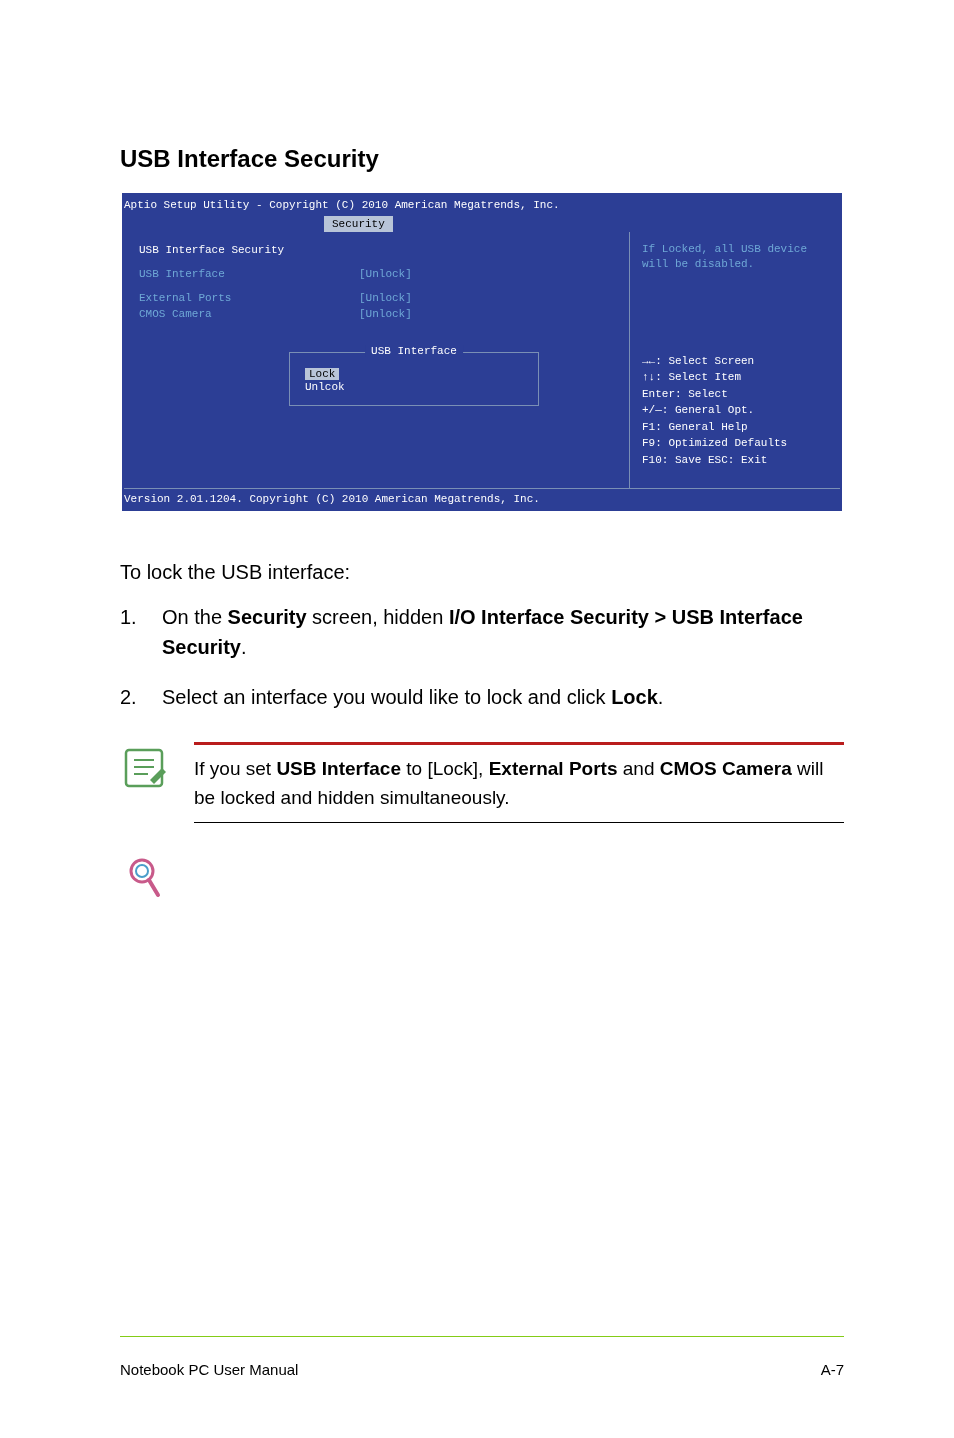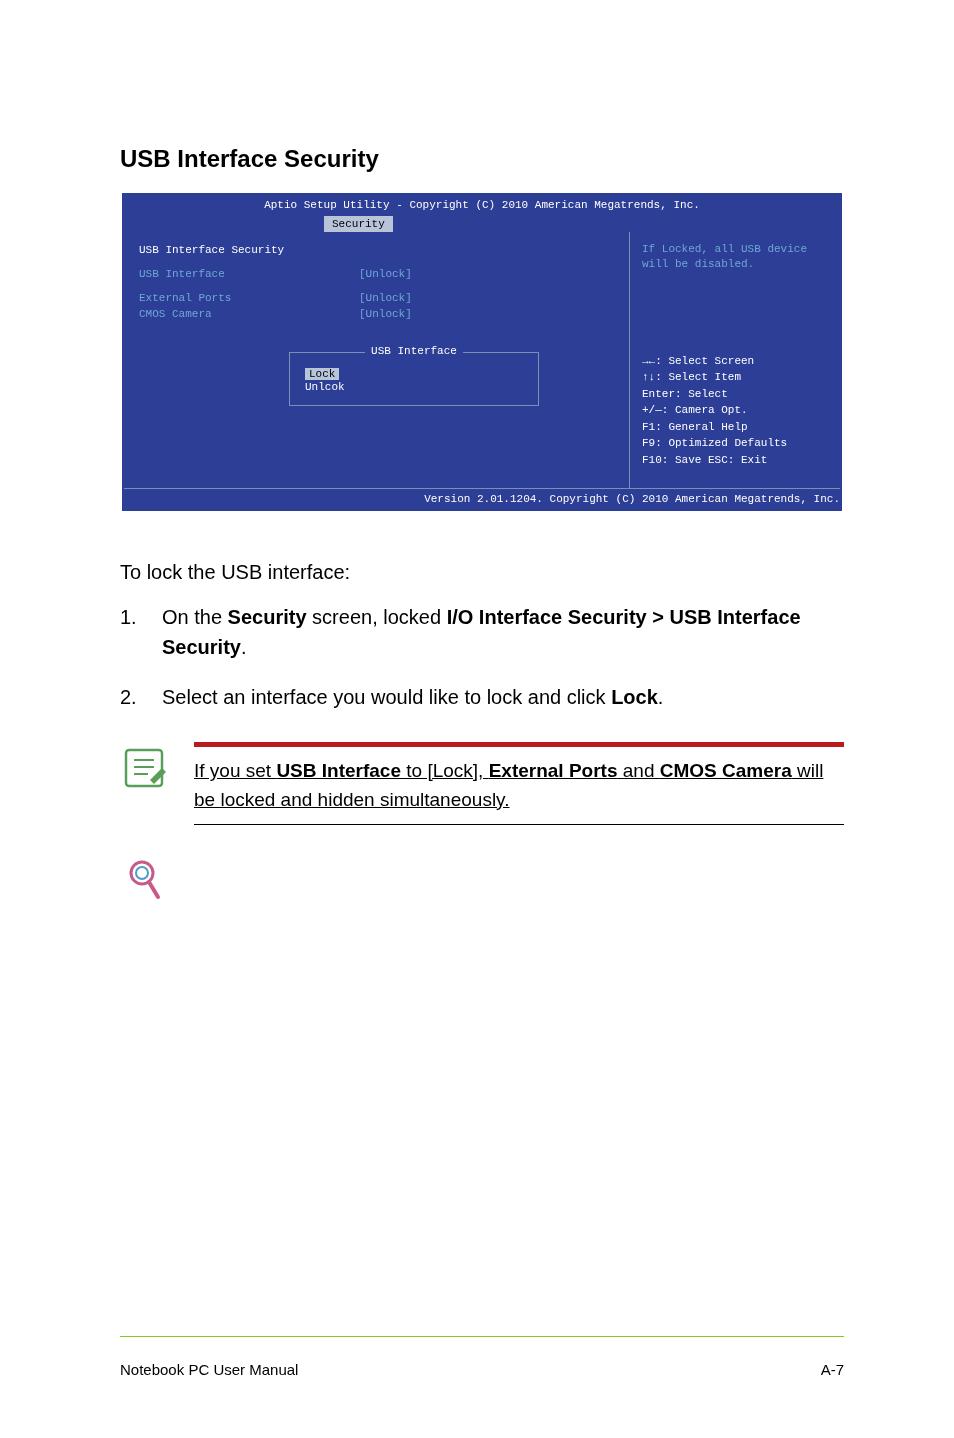--- a/index.html
+++ b/index.html
@@ -24,21 +24,21 @@
     .bios-container {
       border: 2px solid #2c3e95;
       background: #2c3e95;
       width: 720px;
       margin: 0 auto 50px;
     }
     .bios-titlebar {
       background: #2c3e95;
       color: #fff;
       font-size: 11px;
-      text-align: center;
+      text-align: left;
       padding: 4px 0 2px;
       font-family: "Courier New", monospace;
     }
     .bios-tab {
       display: inline-block;
       background: #b8c4d8;
       color: #000;
       padding: 2px 8px;
       font-size: 11px;
       font-family: "Courier New", monospace;
@@ -119,21 +119,21 @@
     .bios-popup-item.selected {
       background: #b8c4d8;
       color: #000;
       padding: 0 4px;
       display: inline-block;
     }
     .bios-footer {
       background: #2c3e95;
       color: #fff;
       font-size: 11px;
-      text-align: right;
+      text-align: left;
       padding: 4px 0;
       font-family: "Courier New", monospace;
       border-top: 1px solid #7a8fb5;
     }
     .instruction-lead {
       font-size: 20px;
       margin-bottom: 18px;
     }
     .numbered-list {
       list-style: none;
@@ -167,24 +167,23 @@
       justify-content: center;
     }
     .note-icon svg {
       width: 50px;
       height: 50px;
     }
     .note-text {
       flex: 1;
       font-size: 19px;
       line-height: 1.5;
-      border-top: 5px solid #b91c1c;
+      border-top: 3px solid #b91c1c;
       border-bottom: 1px solid #000;
       padding: 10px 0;
-      text-decoration: underline;
     }
     .footer-row {
       position: absolute;
       bottom: 60px;
       left: 120px;
       right: 110px;
       border-top: 1px solid #84cc16;
       padding-top: 24px;
       display: flex;
       justify-content: space-between;
@@ -225,36 +224,36 @@
         <span class="bios-popup-item selected">Lock</span><br>
         <span class="bios-popup-item">Unlcok</span>
       </div>
     </div>
     <div class="bios-right">
       <div class="bios-help">If Locked, all USB device will be disabled.</div>
       <div class="bios-nav">
         <div>→←: Select Screen</div>
         <div>↑↓:   Select Item</div>
         <div>Enter: Select</div>
-        <div>+/—:  Camera Opt.</div>
+        <div>+/—:  General Opt.</div>
         <div>F1:   General Help</div>
         <div>F9:   Optimized Defaults</div>
         <div>F10:  Save   ESC: Exit</div>
       </div>
     </div>
   </div>
   <div class="bios-footer">Version 2.01.1204. Copyright (C) 2010 American Megatrends, Inc.</div>
 </div>
 
 <p class="instruction-lead">To lock the USB interface:</p>
 <ol class="numbered-list">
   <li>
     <span class="list-num">1.</span>
     <span class="list-content">
-      <span>On the </span><strong>Security</strong><span> screen, locked </span><strong>I/O Interface Security &gt; USB Interface Security</strong><span>.</span>
+      <span>On the </span><strong>Security</strong><span> screen, hidden </span><strong>I/O Interface Security &gt; USB Interface Security</strong><span>.</span>
     </span>
   </li>
   <li>
     <span class="list-num">2.</span>
     <span class="list-content">
       <span>Select an interface you would like to lock and click </span><strong>Lock</strong><span>.</span>
     </span>
   </li>
 </ol>
 

